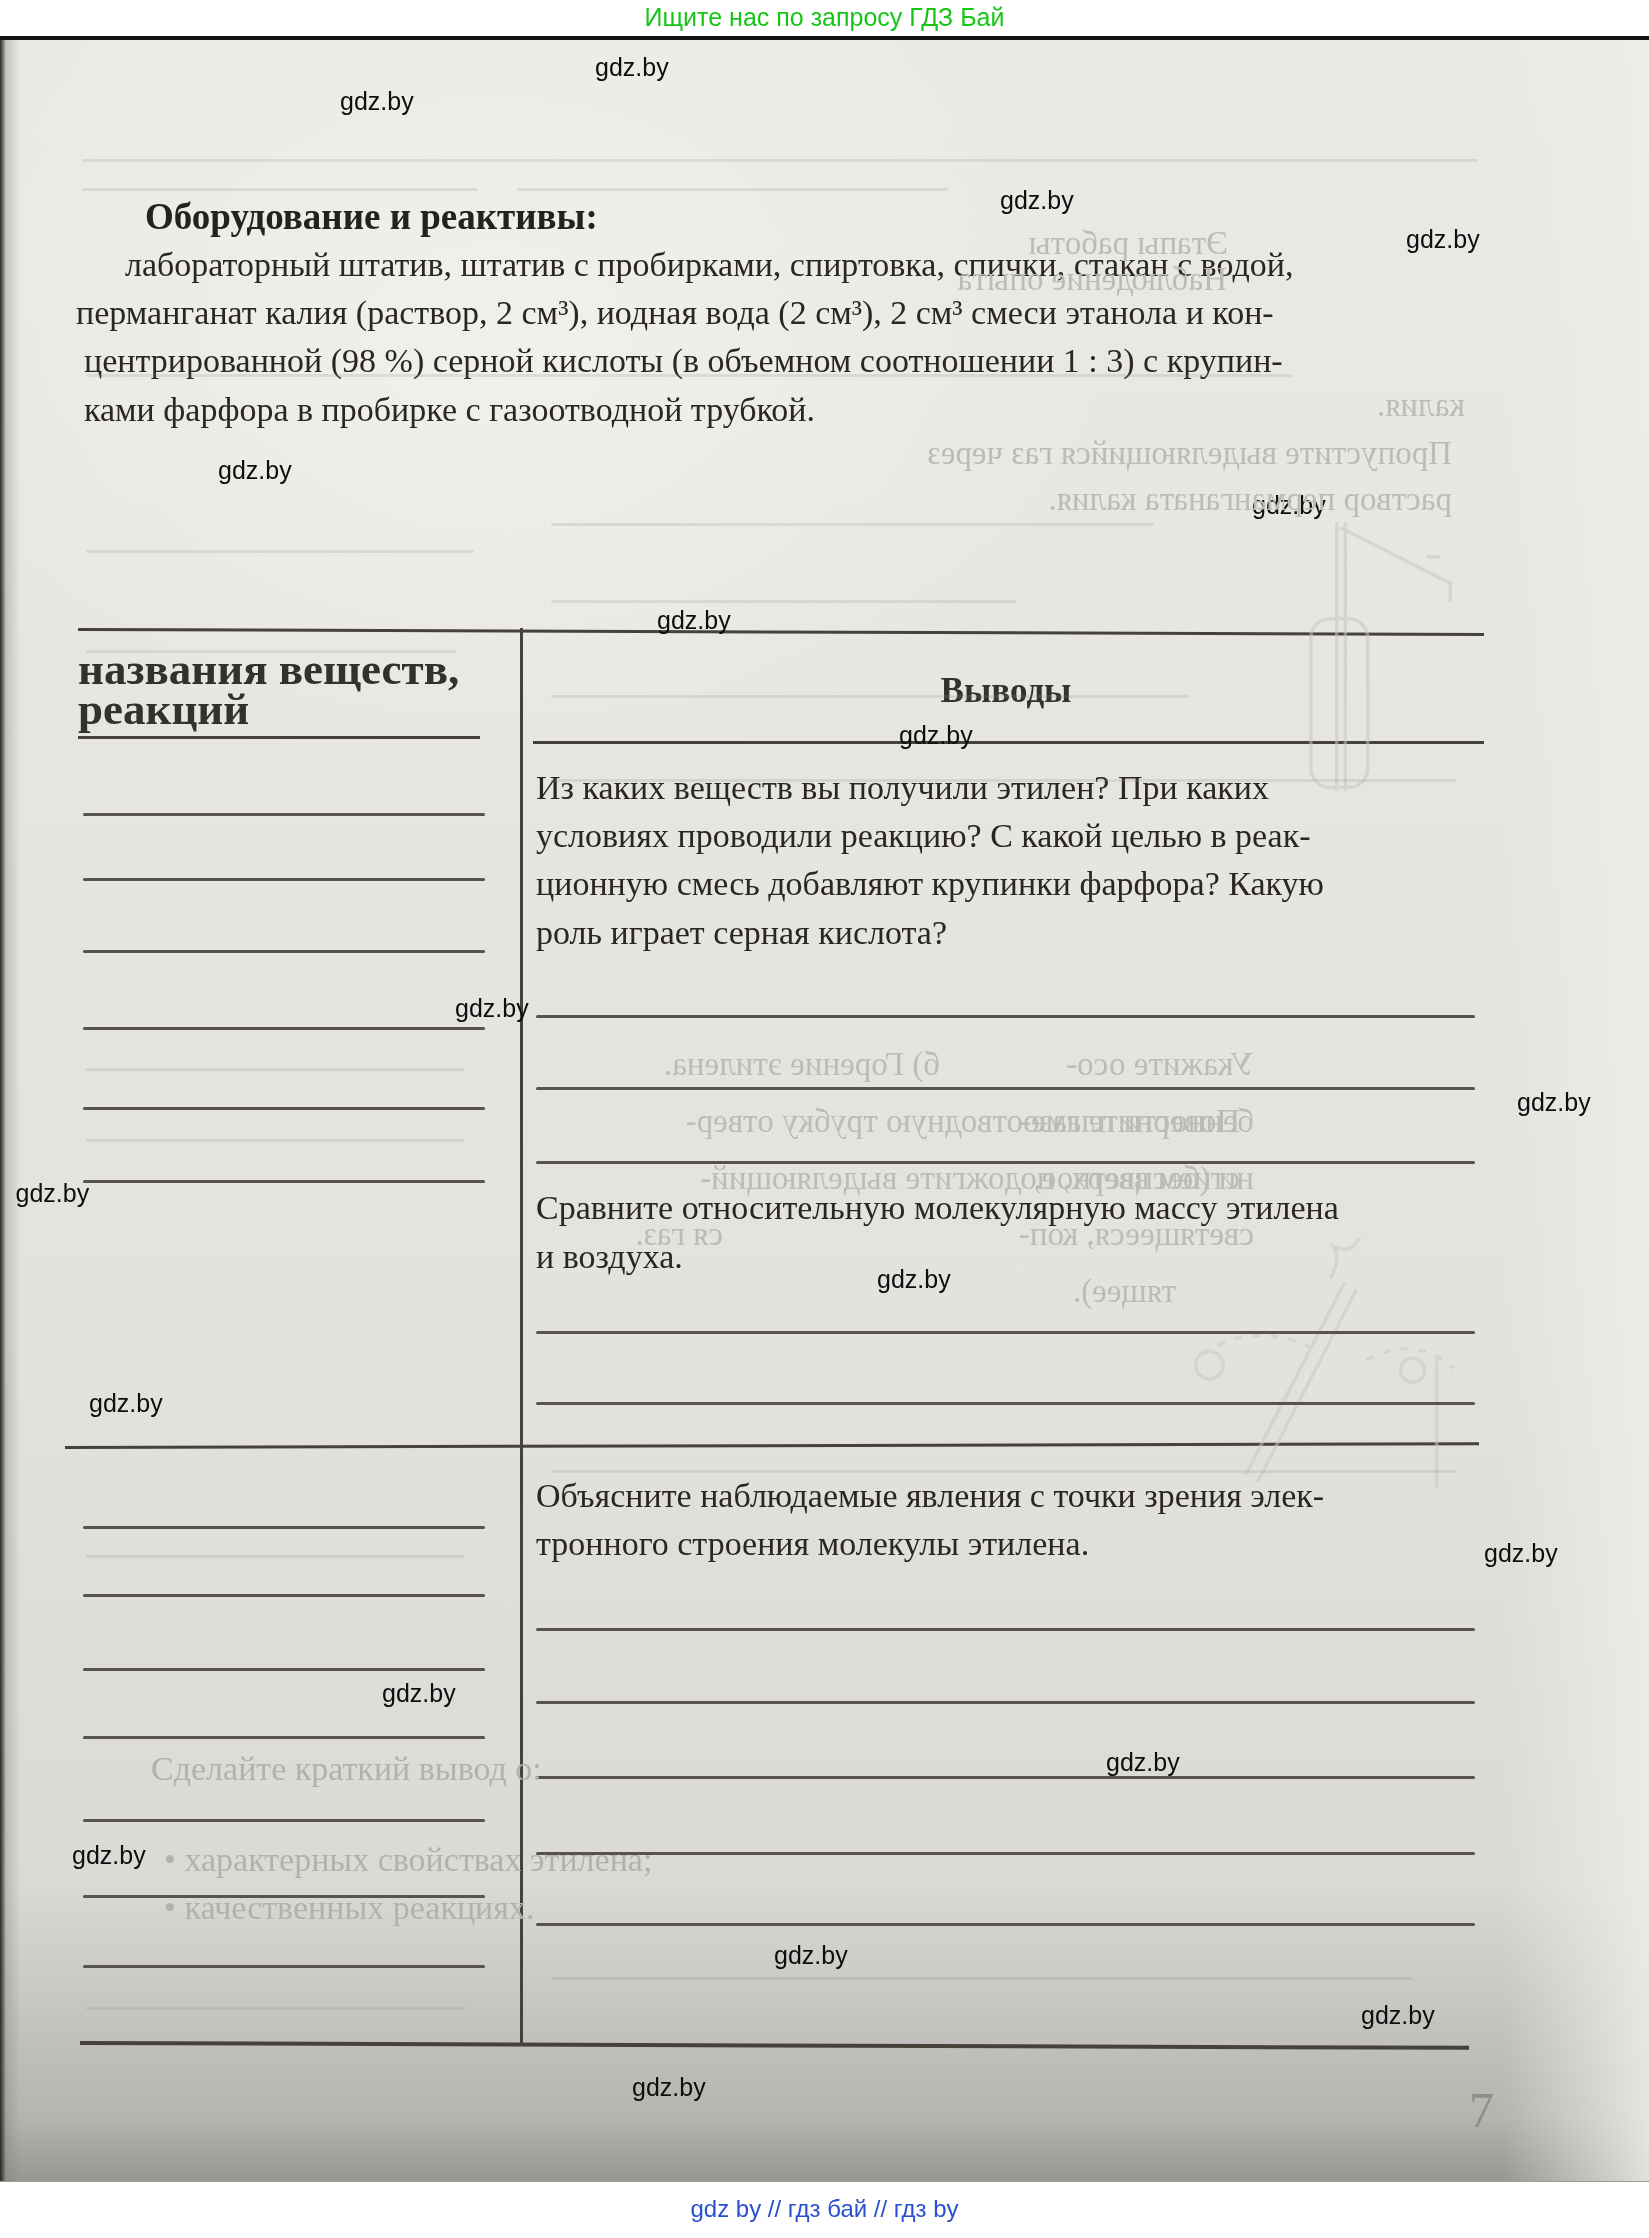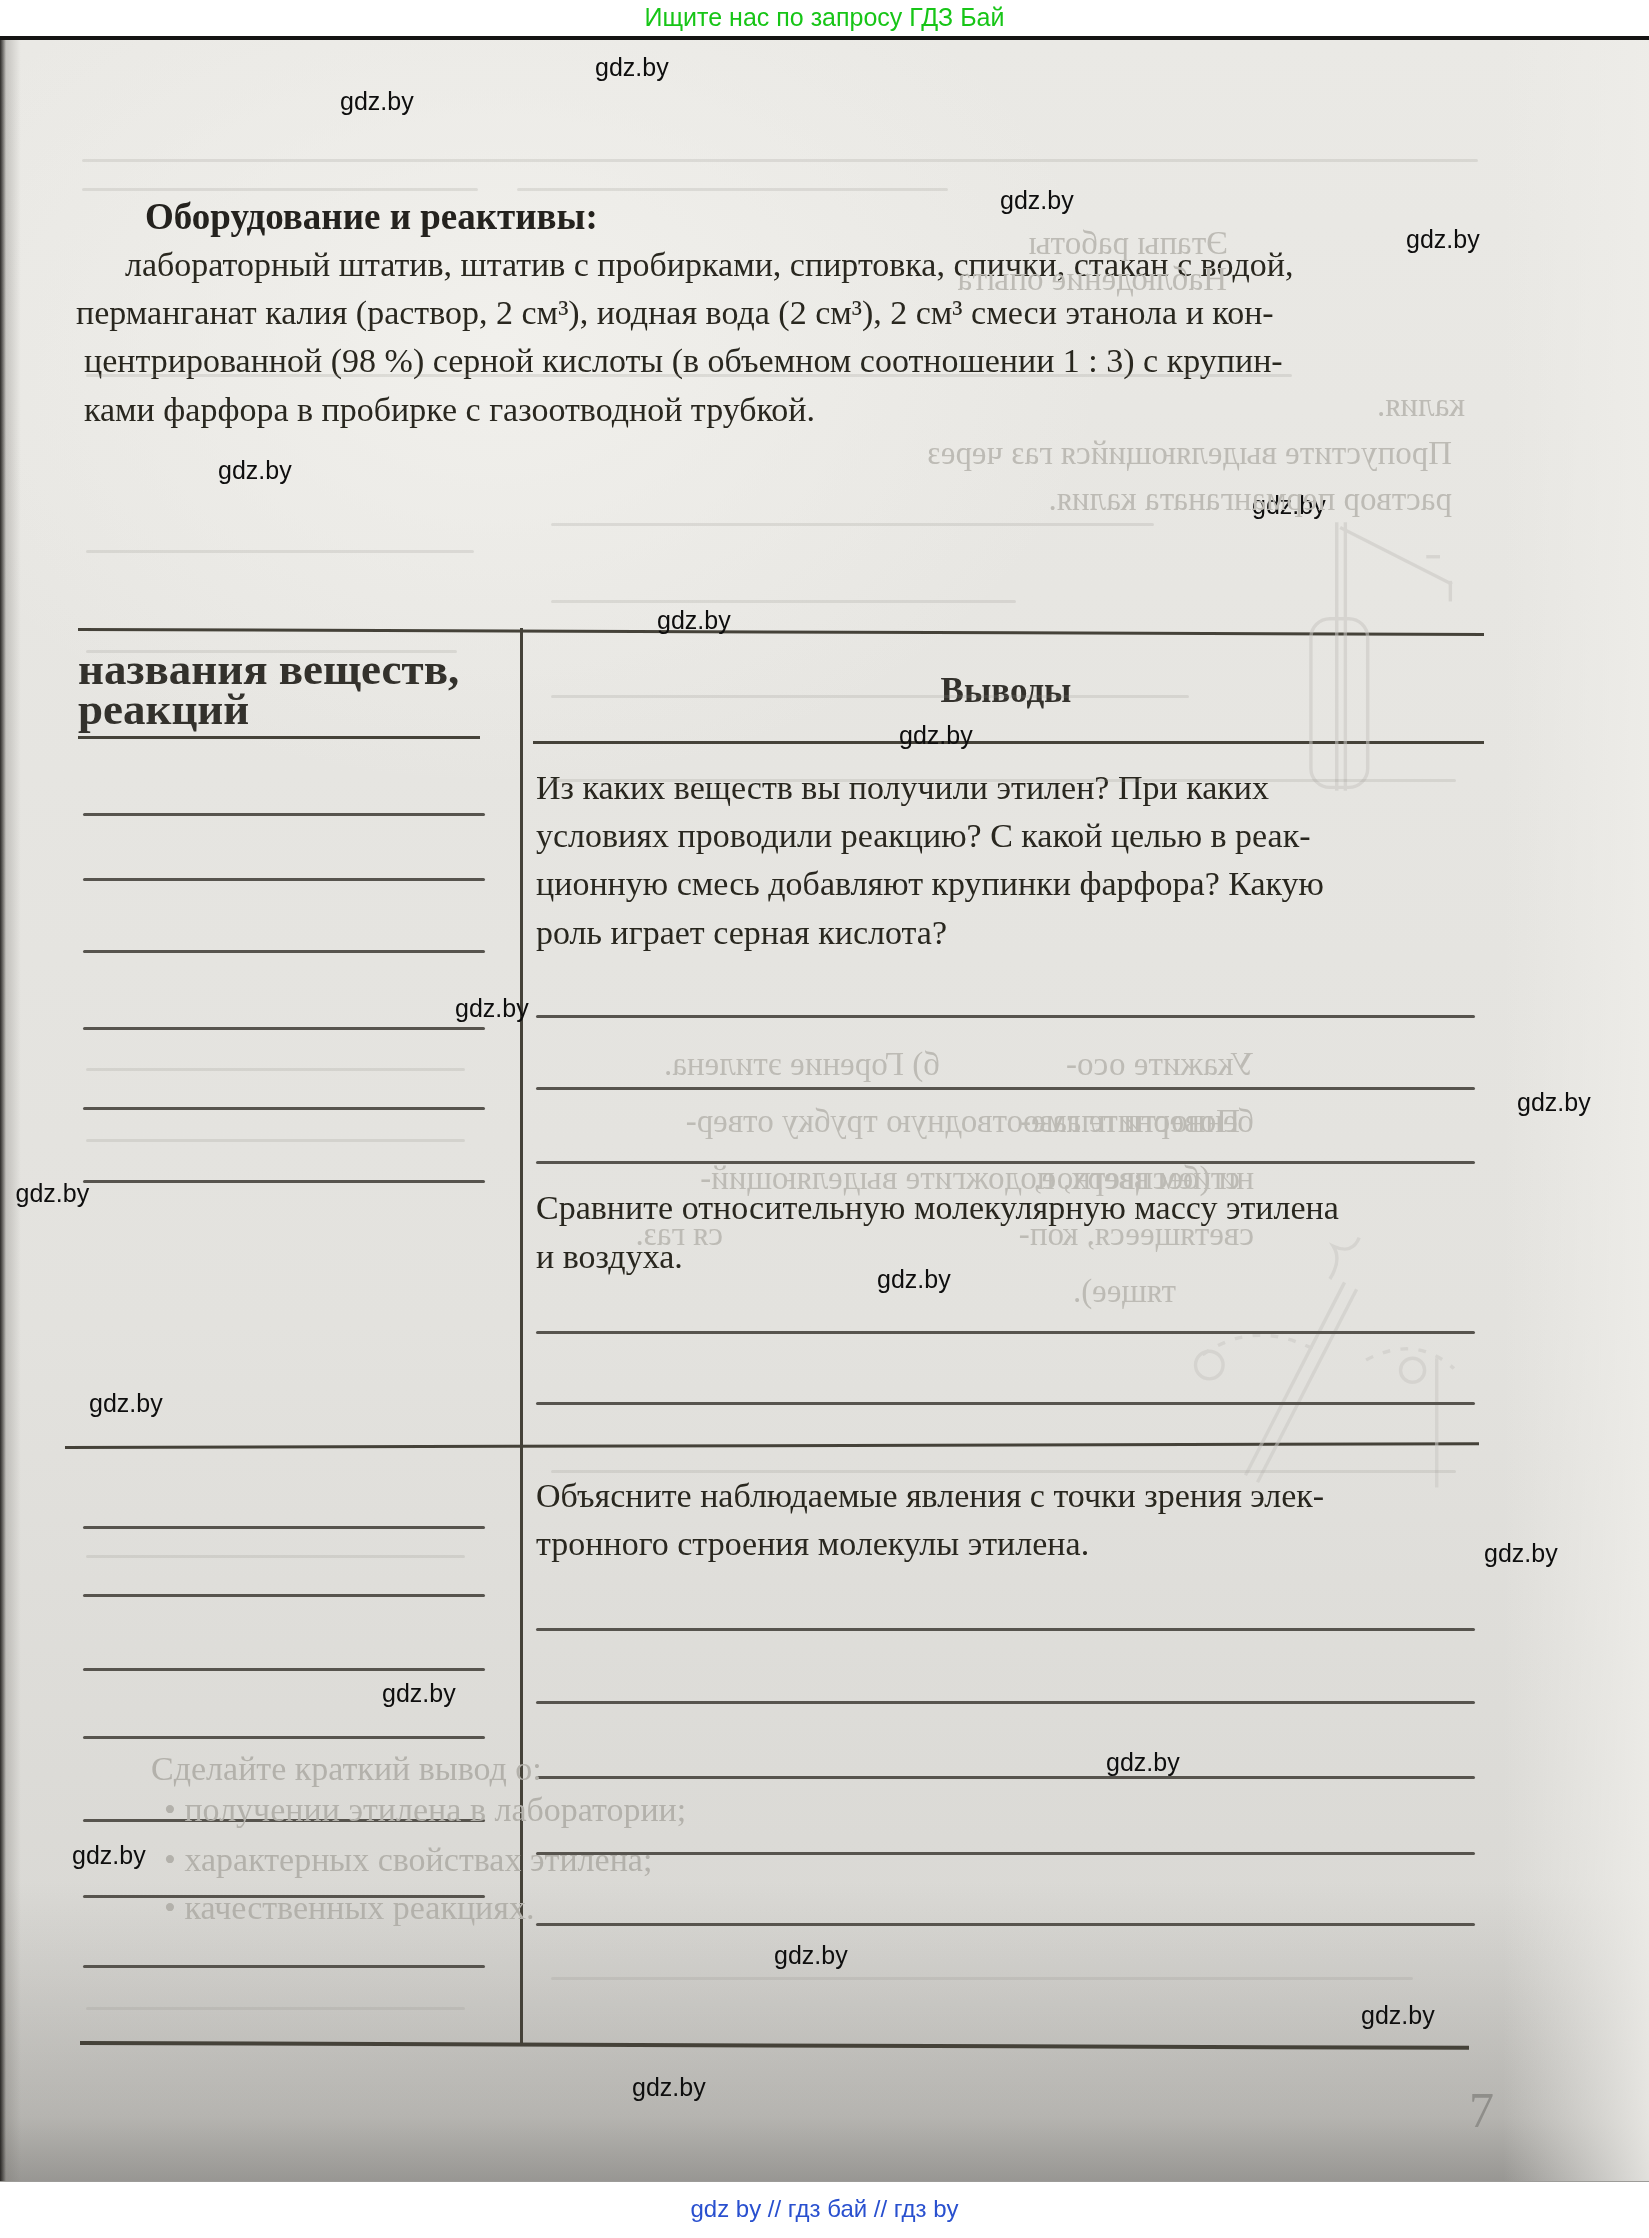--- a/index.html
+++ b/index.html
@@ -159,21 +159,20 @@
       <div class="bleed mir" style="left: 595px; top: 1004px; width: 345px;">б) Горение этилена.</div>
       <div class="bleed mir" style="left: 1004px; top: 1004px; width: 250px;">Укажите осо-</div>
       <div class="bleed mir" style="left: 551px; top: 1061px; width: 689px;">Поверните газоотводную трубку отвер-</div>
       <div class="bleed mir" style="left: 1004px; top: 1061px; width: 250px;">бенности пламе-</div>
       <div class="bleed mir" style="left: 551px; top: 1118px; width: 689px;">стием вверх, подожгите выделяющий-</div>
       <div class="bleed mir" style="left: 1004px; top: 1118px; width: 250px;">ни (бесцветное,</div>
       <div class="bleed mir" style="left: 551px; top: 1174px; width: 172px;">ся газ.</div>
       <div class="bleed mir" style="left: 1004px; top: 1174px; width: 250px;">светящееся, коп-</div>
       <div class="bleed mir" style="left: 1004px; top: 1231px; width: 172px;">тящее).</div>
       <div class="bleed readable" style="left: 151px; top: 1709px;">Сделайте краткий вывод о:</div>
-      <div class="bleed readable" style="left: 164px; top: 1750px;">• получении этилена в лаборатории;</div>
       <div class="bleed readable" style="left: 164px; top: 1800px;">• характерных свойствах этилена;</div>
       <div class="bleed readable" style="left: 164px; top: 1848px;">• качественных реакциях.</div>
       <div class="tex" style="left: 82px; top: 119px; width: 1396px;"></div>
       <div class="tex" style="left: 82px; top: 148px; width: 396px;"></div>
       <div class="tex" style="left: 517px; top: 148px; width: 431px;"></div>
       <div class="tex" style="left: 86px; top: 334px; width: 1206px;"></div>
       <div class="tex" style="left: 551px; top: 483px; width: 603px;"></div>
       <div class="tex" style="left: 86px; top: 510px; width: 388px;"></div>
       <div class="tex" style="left: 551px; top: 560px; width: 465px;"></div>
       <div class="tex" style="left: 86px; top: 610px; width: 371px;"></div>

